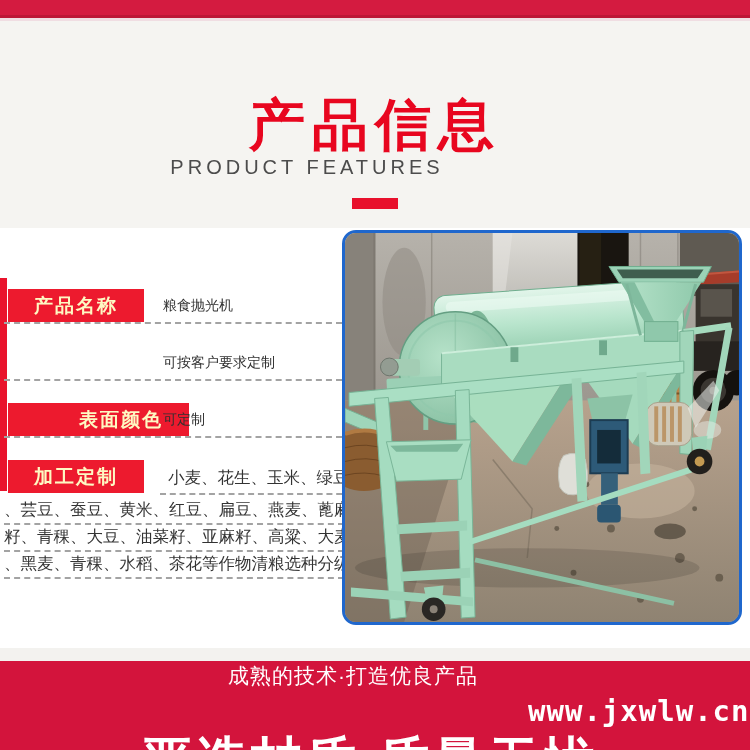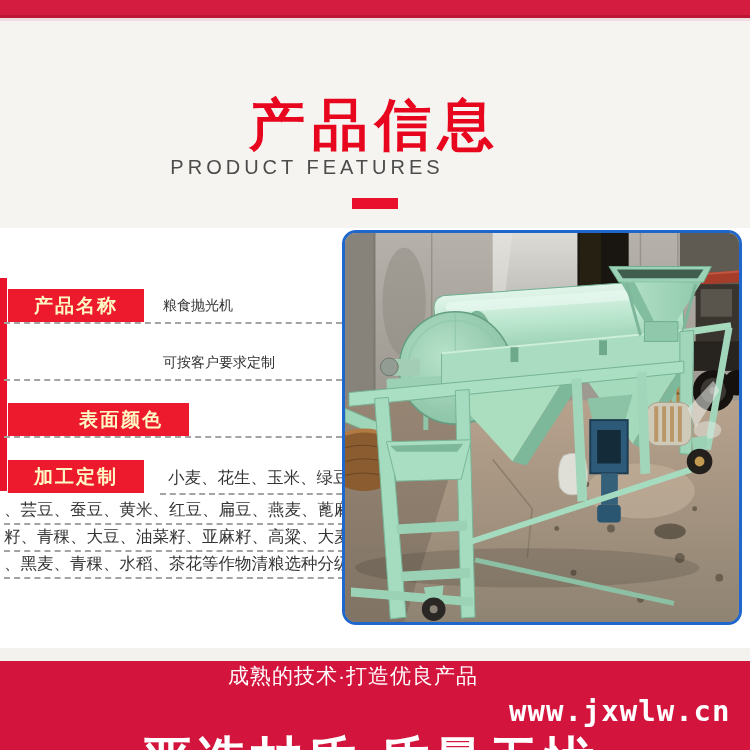--- a/index.html
+++ b/index.html
@@ -49,21 +49,21 @@
     border:3px solid #1f67cd;border-radius:14px;overflow:hidden;background:#a8a49d;
   }
   .photo-frame svg{display:block;width:100%;height:100%;}
   
   .footer-gap{position:absolute;left:0;top:648px;width:750px;height:13px;background:#f3f2ef;}
   .footer-band{position:absolute;left:0;top:661px;width:750px;height:89px;background:#d3143c;}
   .footer-slogan{
     position:absolute;left:228px;top:662px;color:#fff;font-size:21px;letter-spacing:1px;white-space:nowrap;
   }
   .footer-website{
-    position:absolute;left:509px;top:694px;color:#fff;font-size:29px;font-weight:bold;
+    position:absolute;left:528px;top:694px;color:#fff;font-size:29px;font-weight:bold;
     font-family:"DejaVu Sans Mono",monospace;letter-spacing:1px;white-space:nowrap;
   }
   .footer-headline{
     position:absolute;left:140px;top:727px;color:#fff;font-size:51px;font-weight:900;
     letter-spacing:4px;white-space:nowrap;
   }
 </style>
 </head>
 <body>
 
@@ -85,20 +85,21 @@
   </div>
   <div class="spec-value" style="top:289px;">粮食抛光机</div>
   <div class="row-sep" style="top:322px;"></div>
 
   <div class="spec-value" style="top:346px;">可按客户要求定制</div>
   <div class="row-sep" style="top:379px;"></div>
 
   <div class="spec-label-box" style="top:403px;padding-left:45px;">
     <span>表面颜色</span>
   </div>
+  <div class="spec-value" style="top:403px;">可定制</div>
   <div class="row-sep" style="top:436px;"></div>
 
   <div class="spec-label-box" style="top:460px;">
     <span>加工定制</span>
   </div>
   <div class="scope-line scope-line-first">小麦、花生、玉米、绿豆</div>
   <div class="scope-line scope-line-rest" style="top:496px;">、芸豆、蚕豆、黄米、红豆、扁豆、燕麦、蓖麻</div>
   <div class="scope-line scope-line-rest" style="top:523px;">籽、青稞、大豆、油菜籽、亚麻籽、高粱、大麦</div>
   <div class="scope-line scope-line-rest" style="top:550px;">、黑麦、青稞、水稻、茶花等作物清粮选种分级</div>
 

